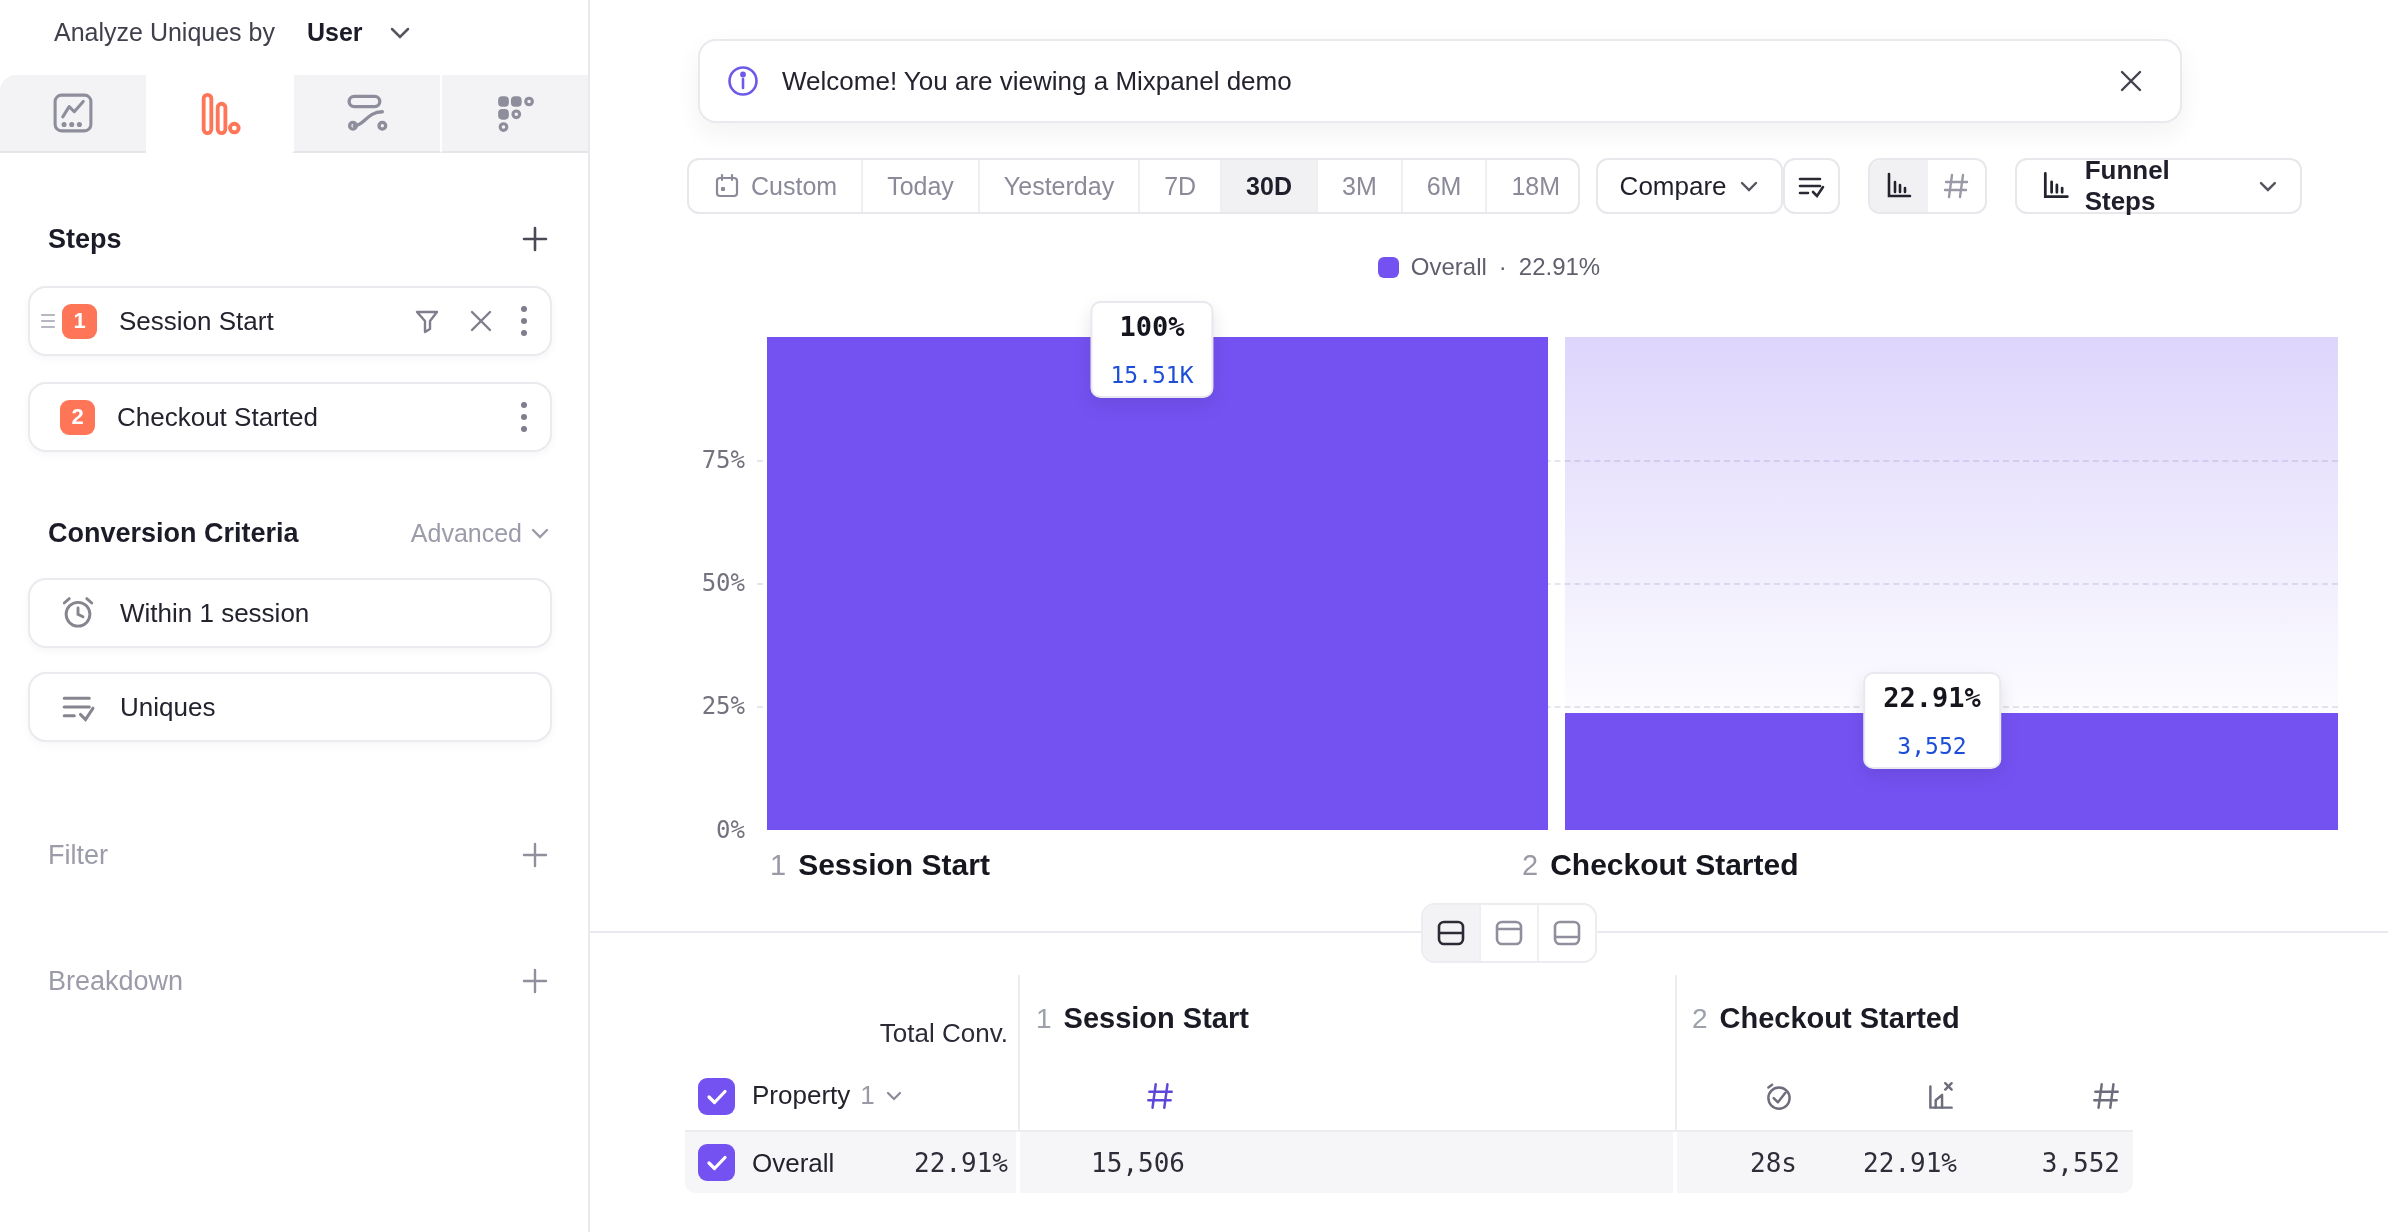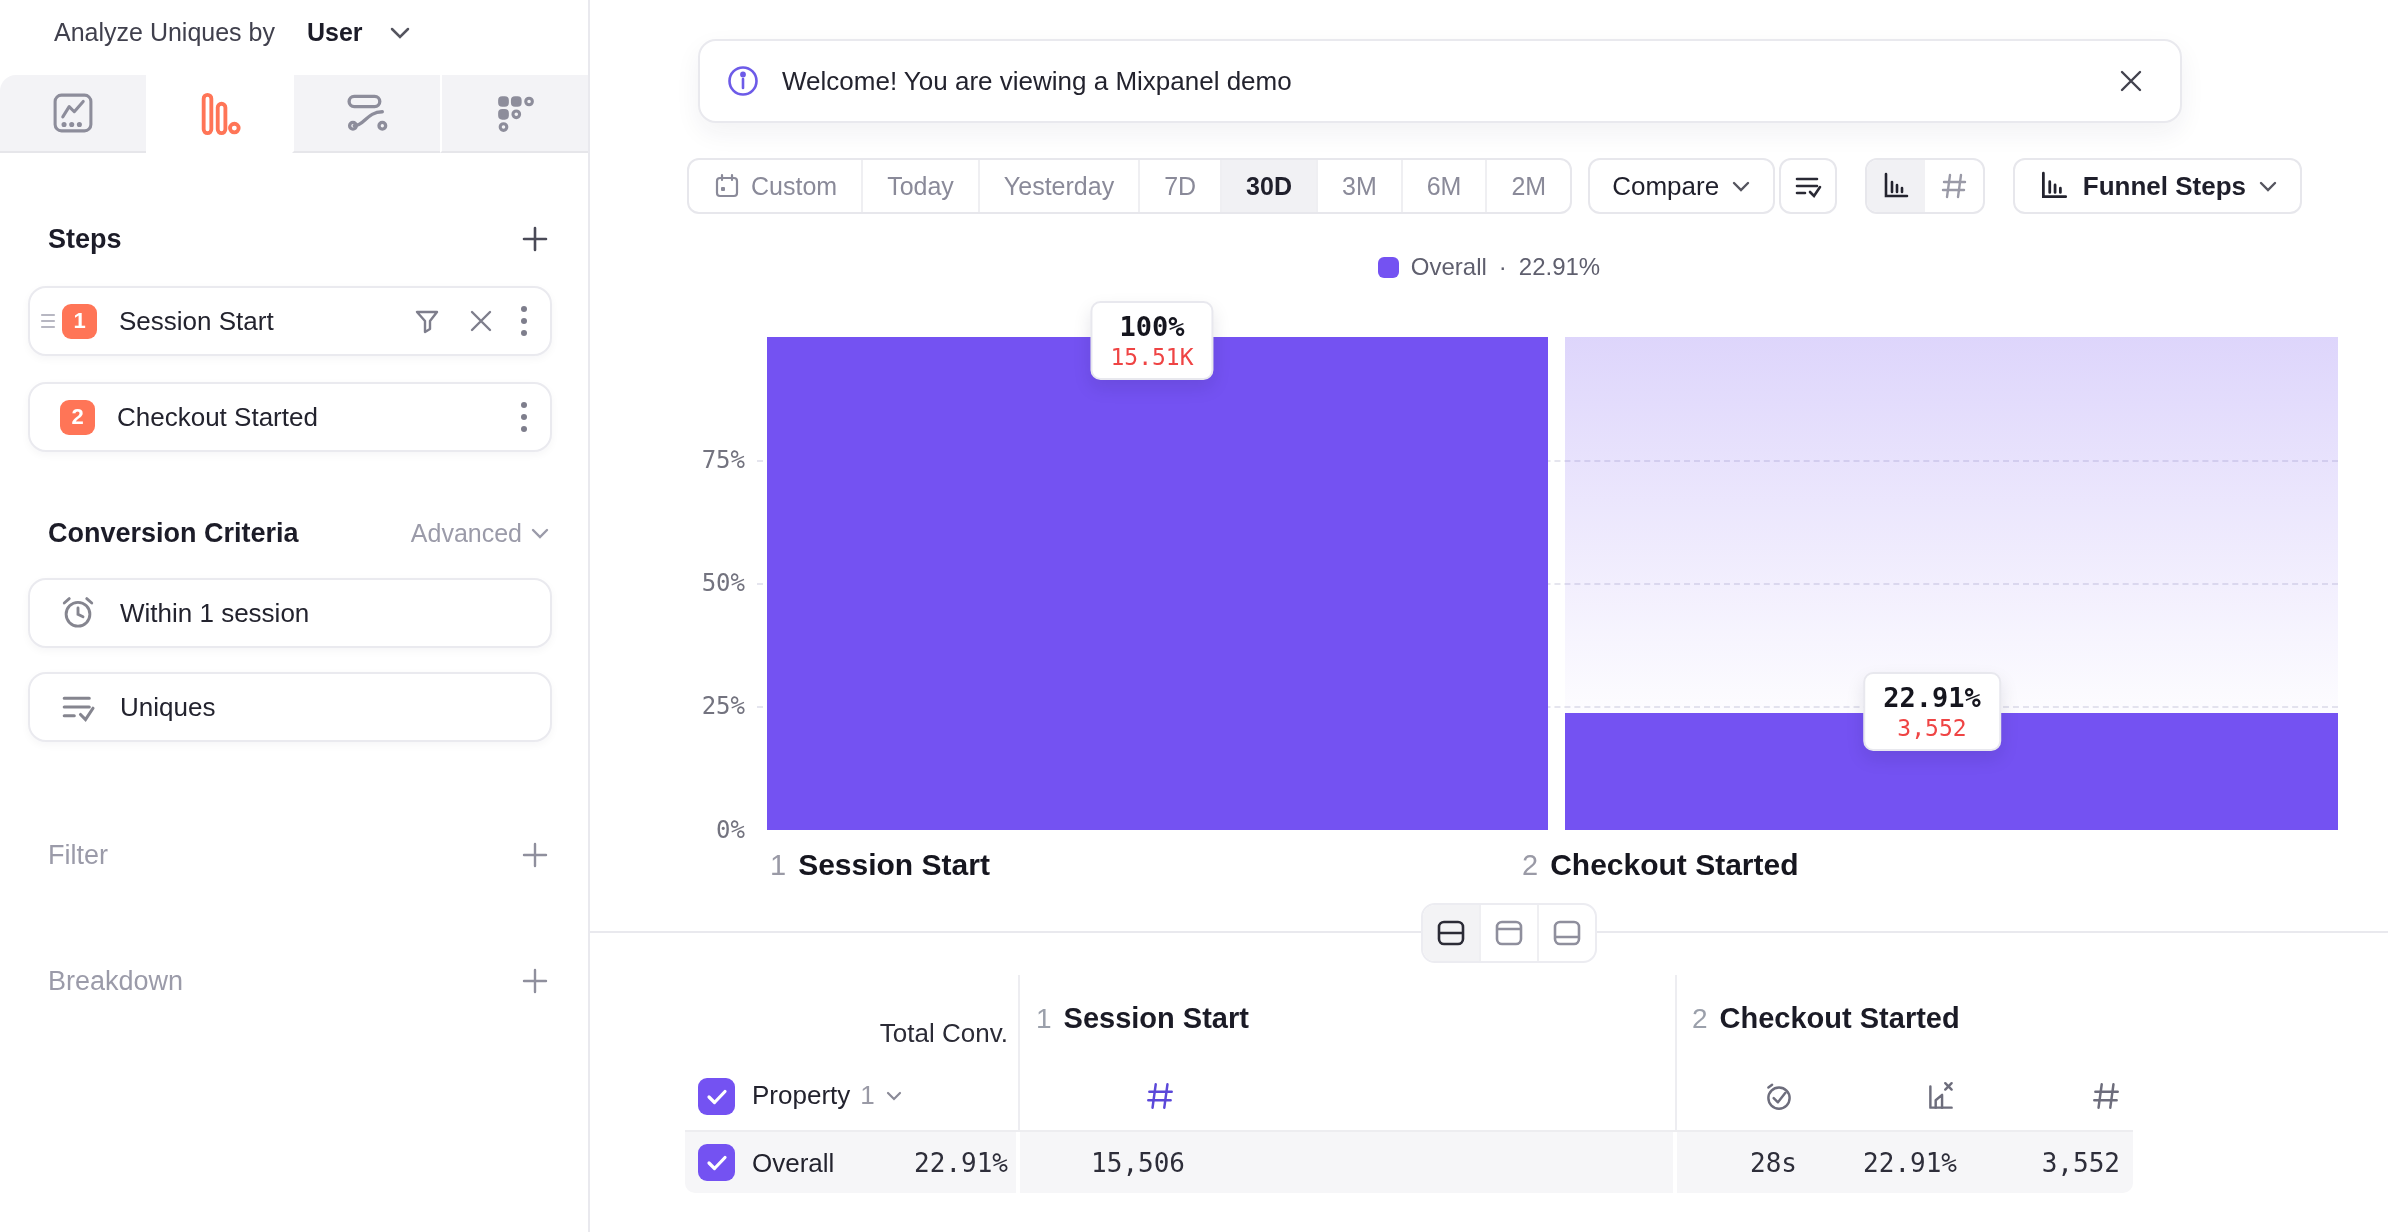--- a/index.html
+++ b/index.html
@@ -72,21 +72,21 @@
     justify-content:center; align-items:center; gap:12px; font-size:24px; color:#5f5f6e; }
   .legend .swatch { width:21px; height:21px; border-radius:6px; background:#7452f2; }
   .gridline { position:absolute; left:757px; width:1581px; border-top:2px dashed #e5e5ee; }
   .ytick { position:absolute; width:90px; text-align:right; left:655px; font-size:24px;
     color:#73737f; transform:translateY(-50%); }
   .bar { position:absolute; background:#7452f2; }
   .ghost { position:absolute; background:linear-gradient(180deg, rgba(115,80,240,.24), rgba(115,80,240,.015)); }
   .tooltip { position:absolute; transform:translateX(-50%); background:#fff; border:2px solid #e8e8ee;
     border-radius:10px; box-shadow:0 8px 18px rgba(20,20,50,.10); padding:8px 18px; text-align:center; z-index:5; }
   .tooltip .pct { font-size:27px; font-weight:700; color:#15151e; }
-  .tooltip .cnt { font-size:23px; color:#ef4444; margin-top:2px; }
+  .tooltip .cnt { font-size:23px; color:#1d4ed8; margin-top:20px; }
   .xlabel { position:absolute; top:848px; display:flex; align-items:baseline; gap:12px; }
   .xlabel .num { font-size:29px; color:#9a9aa6; }
   .xlabel .lbl { font-size:30px; font-weight:600; color:#16161f; }
 
   .section-divider { position:absolute; left:590px; width:1798px; top:931px; border-top:2px solid #e9e9ee; }
   .view-toggles { position:absolute; left:1421px; top:903px; width:176px; height:60px; background:#fff;
     border:2px solid #ececf1; border-radius:14px; display:flex; overflow:hidden; z-index:3; }
   .vt { flex:1; display:flex; align-items:center; justify-content:center; color:#8f8f9d; }
   .vt + .vt { border-left:2px solid #efeff2; }
   .vt.active { background:#f3f3f5; color:#2b2b36; }
@@ -275,21 +275,21 @@
       <div class="date-item active">
           <span>30D</span>
         </div>
       <div class="date-item">
           <span>3M</span>
         </div>
       <div class="date-item">
           <span>6M</span>
         </div>
       <div class="date-item">
-          <span>2M</span>
+          <span>18M</span>
         </div>
     </div>
 
     <div class="btn compare">
       <span>Compare</span>
       <svg class="chev" width="20" height="13" viewBox="0 0 20 13" fill="none" stroke="#55555f" stroke-width="2.4" stroke-linecap="round">
           <path d="M3 3 L10 10 L17 3"></path>
         </svg>
     </div>
 

